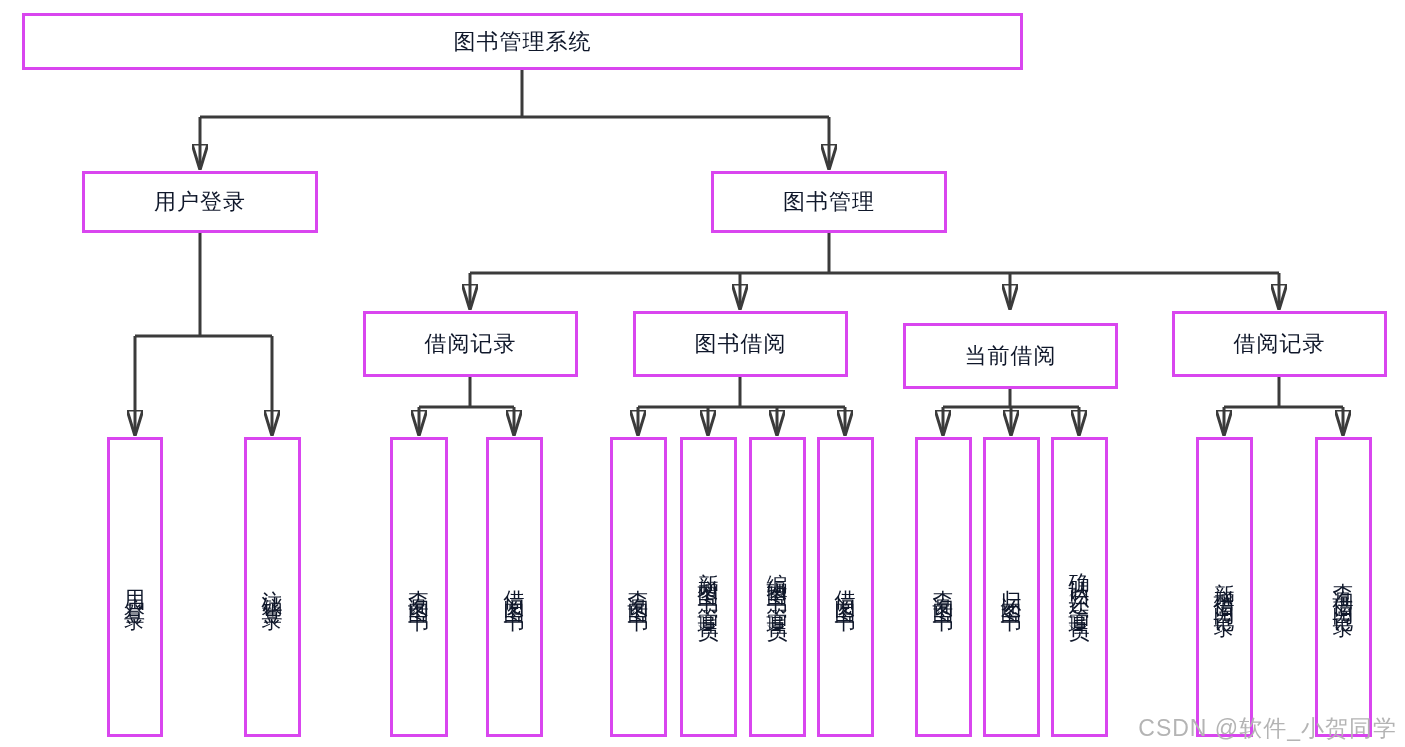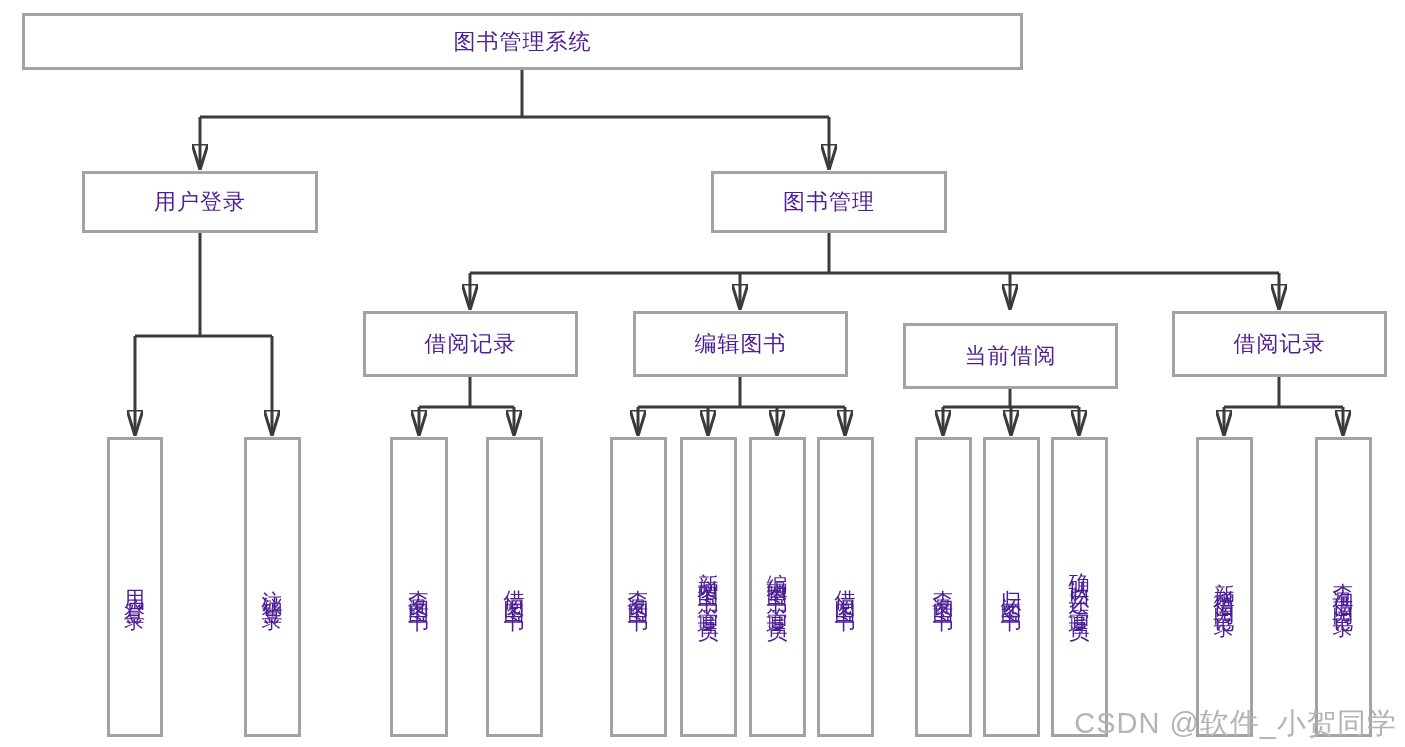--- a/index.html
+++ b/index.html
@@ -9,26 +9,26 @@
     height: 747px;
     background: #ffffff;
     font-family: "Liberation Sans", sans-serif;
     overflow: hidden;
   }
   .wires { position: absolute; left: 0; top: 0; width: 1405px; height: 747px; }
   .wires path { stroke: #3b3b3b; stroke-width: 3; fill: none; }
   .node {
     position: absolute;
     box-sizing: border-box;
-    border: 3px solid #a3a3a3;
+    border: 3px solid #d946ef;
     background: #ffffff;
     display: flex;
     align-items: center;
     justify-content: center;
-    color: #4c1d95;
+    color: #0f172a;
     font-size: 22px;
     letter-spacing: 1px;
     white-space: nowrap;
   }
   .leaf {
     font-size: 21px;
     letter-spacing: 7px;
     white-space: normal;
   }
   .leaf .vtext {
@@ -48,21 +48,21 @@
   .lf-03 { left: 390px; width: 58px; } .lf-04 { left: 486px; }
   .lf-05 { left: 610px; } .lf-06 { left: 680px; }
   .lf-07 { left: 749px; } .lf-08 { left: 817px; }
   .lf-09 { left: 915px; } .lf-10 { left: 983px; }
   .lf-11 { left: 1051px; }
   .lf-12 { left: 1196px; } .lf-13 { left: 1315px; }
   .watermark {
     position: absolute;
     right: 8px;
     bottom: 3px;
-    font-size: 29px;
+    font-size: 23px;
     color: #b4b4b4;
     letter-spacing: 1px;
     z-index: 5;
   }
 </style>
 </head>
 <body>
 
 <div class="canvas">
 
@@ -106,21 +106,21 @@
     <path d="M1224 407 L1224 435" marker-end="url(#arr)"></path>
     <path d="M1343 407 L1343 435" marker-end="url(#arr)"></path>
   </svg>
 
   <div class="node root-box">图书管理系统</div>
 
   <div class="node l2-a">用户登录</div>
   <div class="node l2-b">图书管理</div>
 
   <div class="node l3 l3-a">借阅记录</div>
-  <div class="node l3 l3-b">编辑图书</div>
+  <div class="node l3 l3-b">图书借阅</div>
   <div class="node l3 l3-c">当前借阅</div>
   <div class="node l3 l3-d">借阅记录</div>
 
   <div class="node leaf lf-01">
     <span class="vtext">用户登录</span>
   </div>
   <div class="node leaf lf-02">
     <span class="vtext">注销登录</span>
   </div>
 

